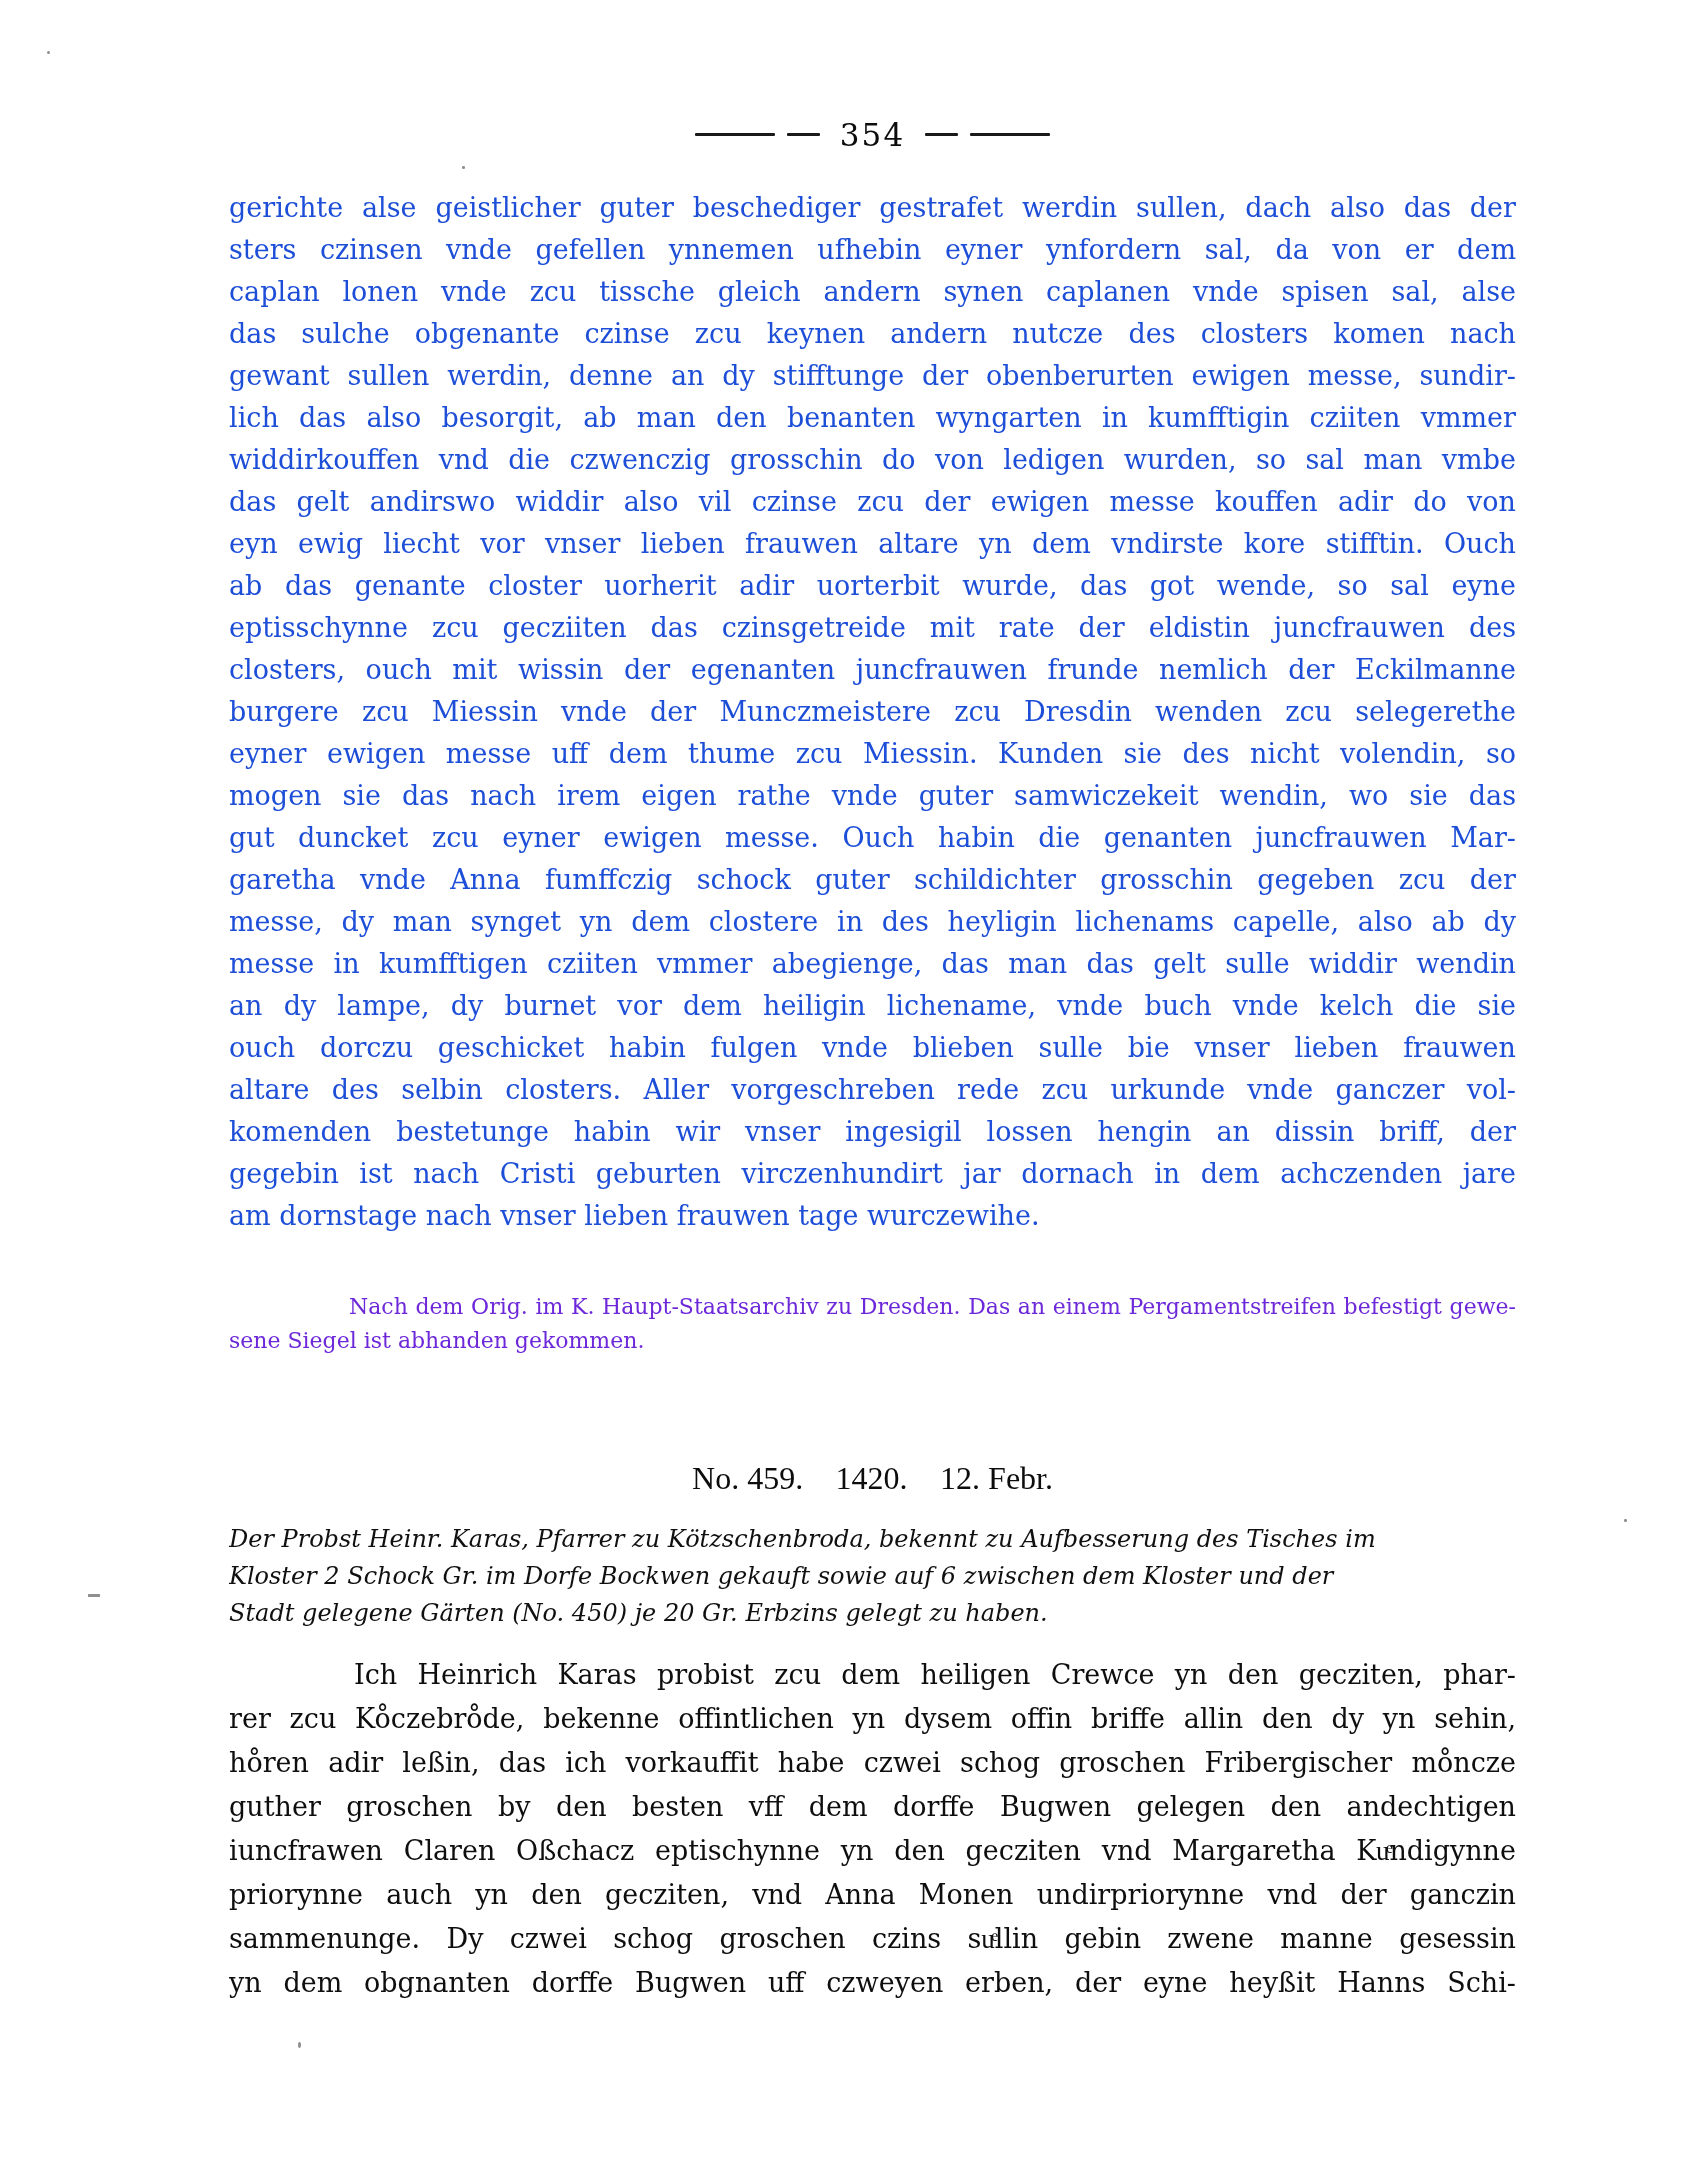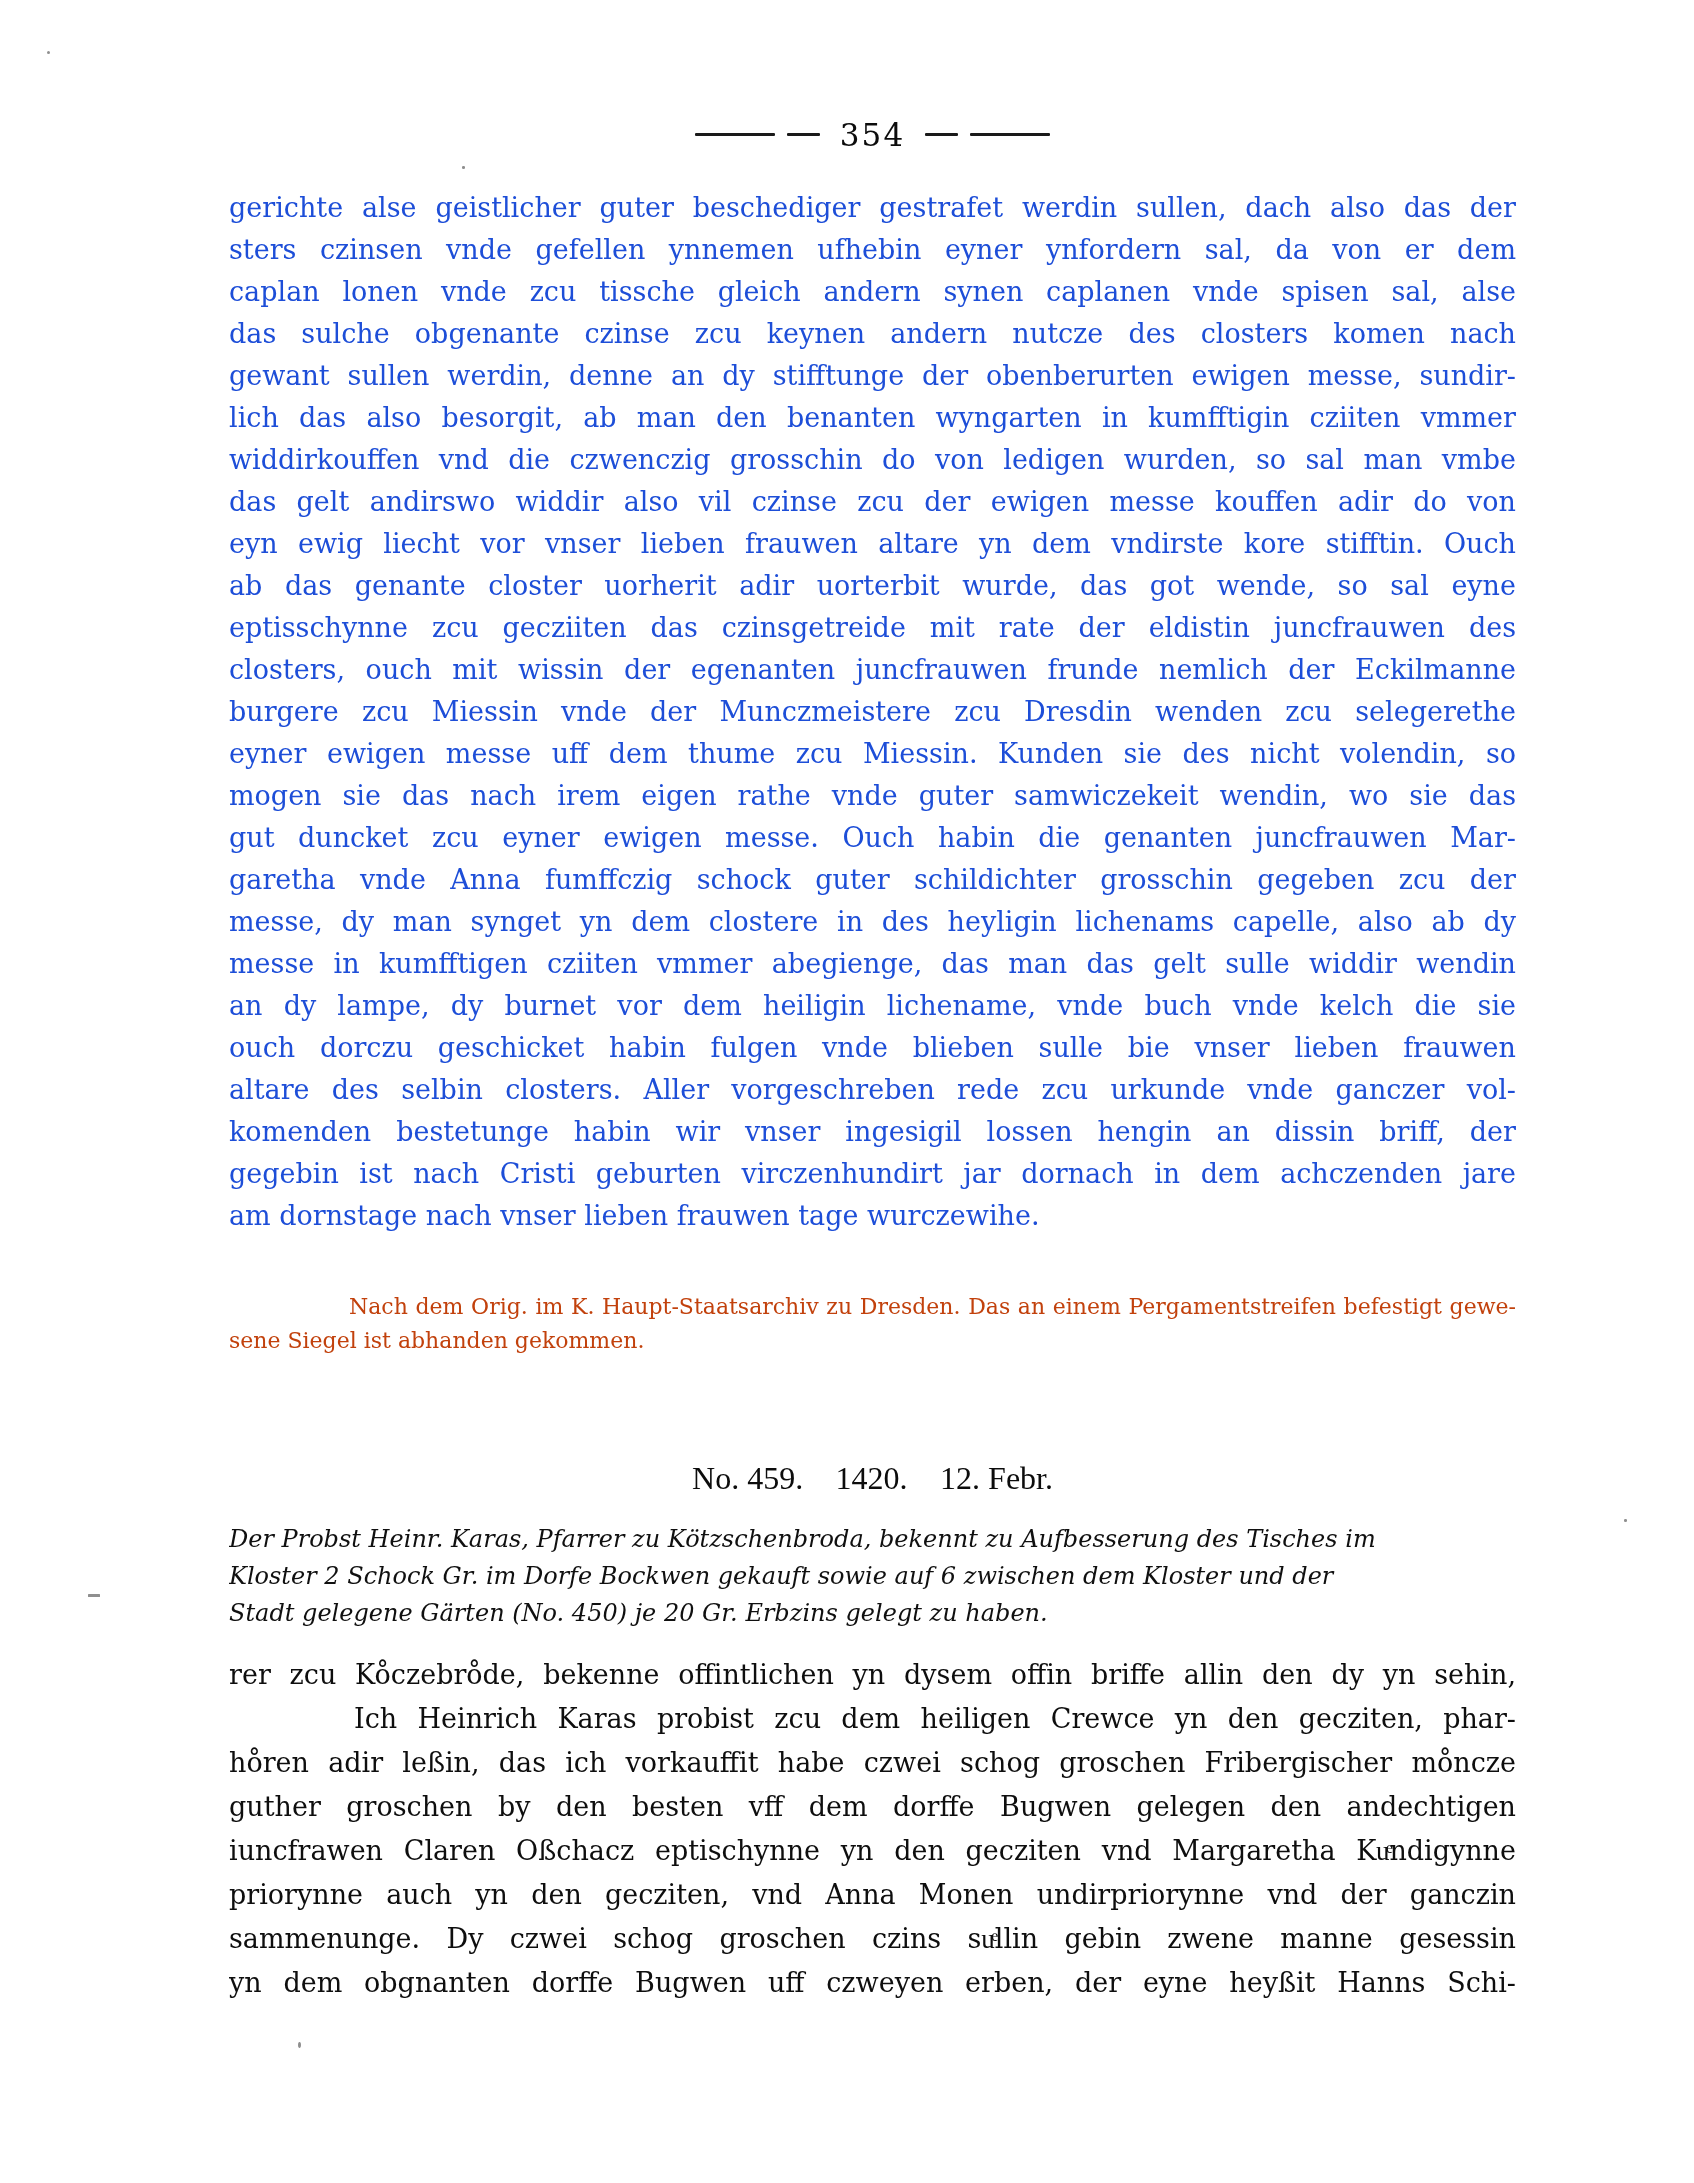--- a/index.html
+++ b/index.html
@@ -55,21 +55,21 @@
   }
   .tline.flush { text-align-last: left; }
   
   .source-note {
     position: absolute;
     left: 229px;
     top: 1290px;
     width: 1287px;
     font-size: 22px;
     line-height: 34px;
-    color: #c2410c;
+    color: #6d28d9;
   }
   .note-line-1 {
     padding-left: 120px;
     text-align: justify;
     text-align-last: justify;
     height: 34px;
     overflow: hidden;
   }
   .note-line-2 { text-align: left; height: 34px; }
   
@@ -177,22 +177,22 @@
     <span class="gap">12. Febr.</span>
   </div>
 
   <div class="summary-block">
     <div class="sline">Der Probst Heinr. Karas, Pfarrer zu Kötzschenbroda, bekennt zu Aufbesserung des Tisches im</div>
     <div class="sline">Kloster 2 Schock Gr. im Dorfe Bockwen gekauft sowie auf 6 zwischen dem Kloster und der</div>
     <div class="sline">Stadt gelegene Gärten (No. 450) je 20 Gr. Erbzins gelegt zu haben.</div>
   </div>
 
   <div class="body-block">
+    <div class="tline indent">Ich Heinrich Karas probist zcu dem heiligen Crewce yn den gecziten, phar-</div>
     <div class="tline">rer zcu Ko̊czebro̊de, bekenne offintlichen yn dysem offin briffe allin den dy yn sehin,</div>
-    <div class="tline indent">Ich Heinrich Karas probist zcu dem heiligen Crewce yn den gecziten, phar-</div>
     <div class="tline">ho̊ren adir leßin, das ich vorkauffit habe czwei schog groschen Fribergischer mo̊ncze</div>
     <div class="tline">guther groschen by den besten vff dem dorffe Bugwen gelegen den andechtigen</div>
     <div class="tline">iuncfrawen Claren Oßchacz eptischynne yn den gecziten vnd Margaretha Kuͤndigynne</div>
     <div class="tline">priorynne auch yn den gecziten, vnd Anna Monen undirpriorynne vnd der ganczin</div>
     <div class="tline">sammenunge. Dy czwei schog groschen czins suͤllin gebin zwene manne gesessin</div>
     <div class="tline">yn dem obgnanten dorffe Bugwen uff czweyen erben, der eyne heyßit Hanns Schi-</div>
   </div>
 
   <div class="speck" style="left:47px;  top:51px;   width:3.2px;  height:3.2px;"></div>
   <div class="speck" style="left:462px; top:166px;  width:2.7px;  height:2.7px;"></div>

